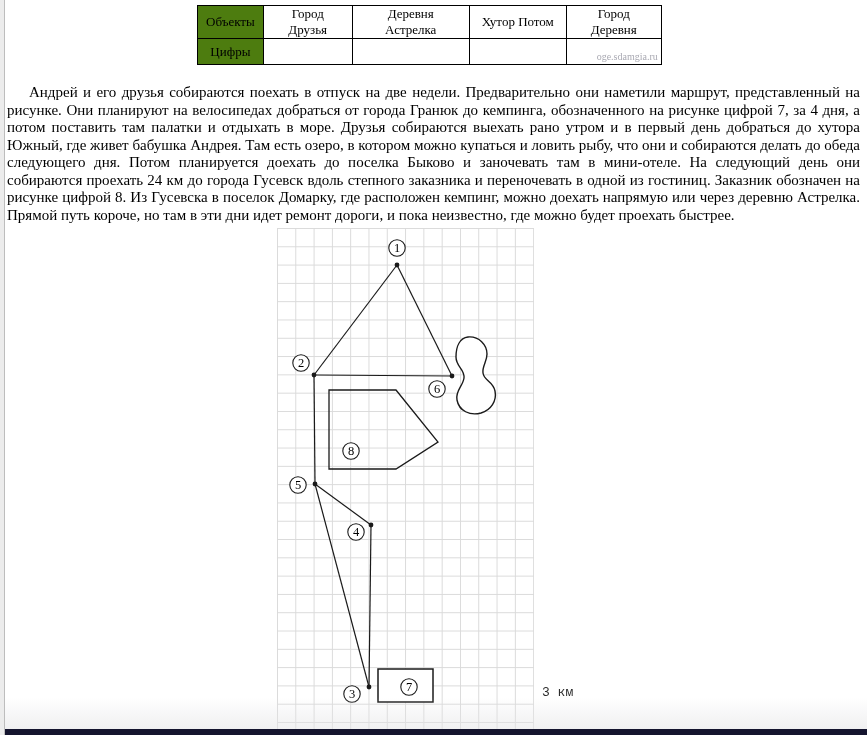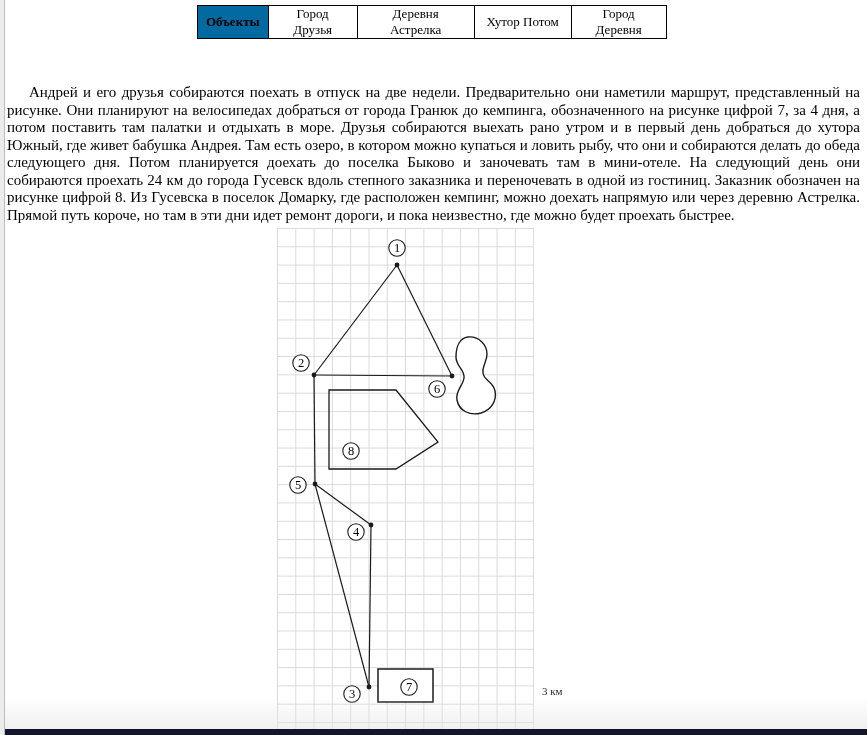--- a/index.html
+++ b/index.html
@@ -15,21 +15,21 @@
   }
   
   .objects-table{
     position:absolute;left:197px;top:5px;
     border-collapse:collapse;font-size:13px;
   }
   .objects-table th,.objects-table td{
     border:1.5px solid #000;height:25px;text-align:center;
     padding:0 8px;font-family:"Liberation Serif","DejaVu Serif",serif;
   }
-  .objects-table th{background:#0369a1;font-weight:bold;}
+  .objects-table th{background:#4d7c0f;font-weight:normal;}
   .col-head{width:44px;}
   .c1{width:72px;}.c2{width:100px;margin-left:40px;}.c3{width:80px;}.c4{width:78px;}
   .wm-cell{position:relative;}
   .tbl-wm{
     position:absolute;right:3px;bottom:2px;
     font-size:10px;color:#a9a9b2;white-space:nowrap;
   }
   
   .problem-text{
     position:absolute;top:84px;left:7px;width:853px;
@@ -41,21 +41,21 @@
   .grid{
     position:absolute;left:277px;top:0;width:257px;height:503px;
     background-image:
       linear-gradient(to right,#dadada 1px,transparent 1px),
       linear-gradient(to bottom,#dadada 1px,transparent 1px);
     background-size:18.3px 18.3px;
   }
   .diagram-svg{position:absolute;left:277px;top:0;width:290px;height:503px;}
   .scale-label{
     position:absolute;left:542px;top:457px;
-    font-size:11px;color:#2b2b2b;white-space:nowrap;
+    font-size:13px;color:#2b2b2b;white-space:nowrap;font-family:Liberation Mono, monospace;
   }
   .bottom-fade{
     position:absolute;left:0;top:697px;width:867px;height:32px;
     background:linear-gradient(rgba(255,255,255,0),rgba(228,228,230,0.55));
     pointer-events:none;z-index:3;
   }
   .bottom-bar{
     position:absolute;left:0;top:729px;width:867px;height:6px;
     background:#14142e;z-index:5;
   }
@@ -66,20 +66,29 @@
 <div class="left-edge"></div>
 
 <table class="objects-table">
   <tbody>
       <tr>
     <th class="col-head">Объекты</th>
     <td class="c1">Город Друзья</td>
     <td class="c2">Деревня Астрелка</td>
     <td class="c3">Хутор Потом</td>
     <td class="c4">Город Деревня</td>
+  </tr>
+  <tr>
+    <th class="col-head">Цифры</th>
+    <td class="c1"></td>
+    <td class="c2"></td>
+    <td class="c3"></td>
+    <td class="c4 wm-cell">
+      <span class="tbl-wm">oge.sdamgia.ru</span>
+    </td>
   </tr>
 </tbody>
   </table>
 
 <p class="problem-text">Андрей и его друзья собираются поехать в отпуск на две недели. Предварительно они наметили маршрут, представленный на рисунке. Они планируют на велосипедах добраться от города Гранюк до кемпинга, обозначенного на рисунке цифрой 7, за 4 дня, а потом поставить там палатки и отдыхать в море. Друзья собираются выехать рано утром и в первый день добраться до хутора Южный, где живет бабушка Андрея. Там есть озеро, в котором можно купаться и ловить рыбу, что они и собираются делать до обеда следующего дня. Потом планируется доехать до поселка Быково и заночевать там в мини-отеле. На следующий день они собираются проехать 24 км до города Гусевск вдоль степного заказника и переночевать в одной из гостиниц. Заказник обозначен на рисунке цифрой 8. Из Гусевска в поселок Домарку, где расположен кемпинг, можно доехать напрямую или через деревню Астрелка. Прямой путь короче, но там в эти дни идет ремонт дороги, и пока неизвестно, где можно будет проехать быстрее.</p>
 
 <div class="diagram">
   <div class="grid"></div>
   <svg class="diagram-svg" viewBox="277 228 290 503" xmlns="http://www.w3.org/2000/svg">
       <line x1="397" y1="265" x2="314" y2="375" stroke="#1a1a1a" stroke-width="1.2"></line>

